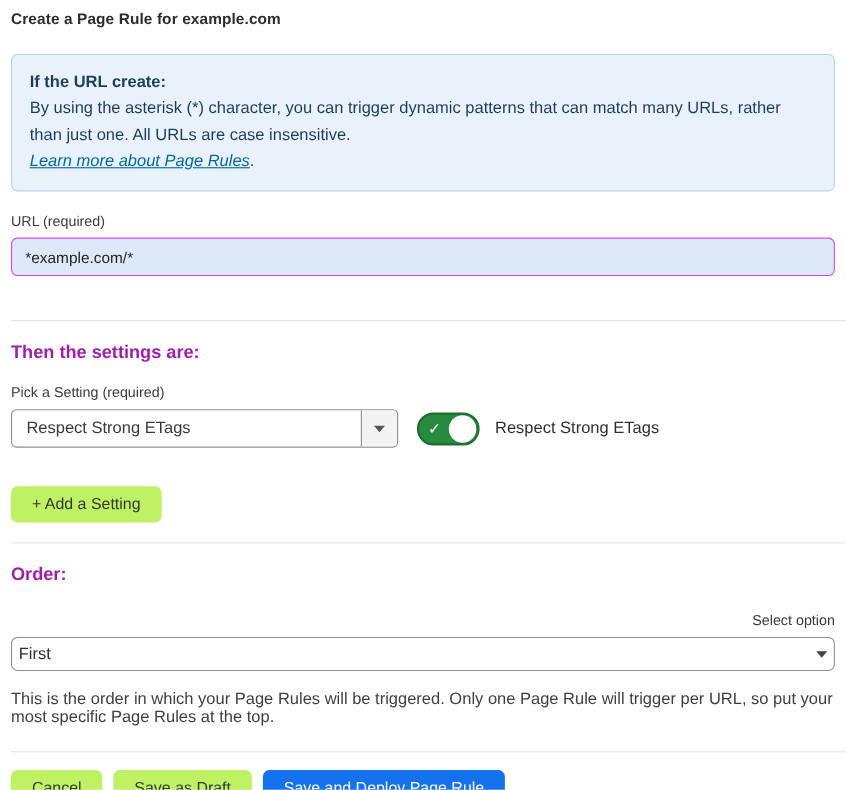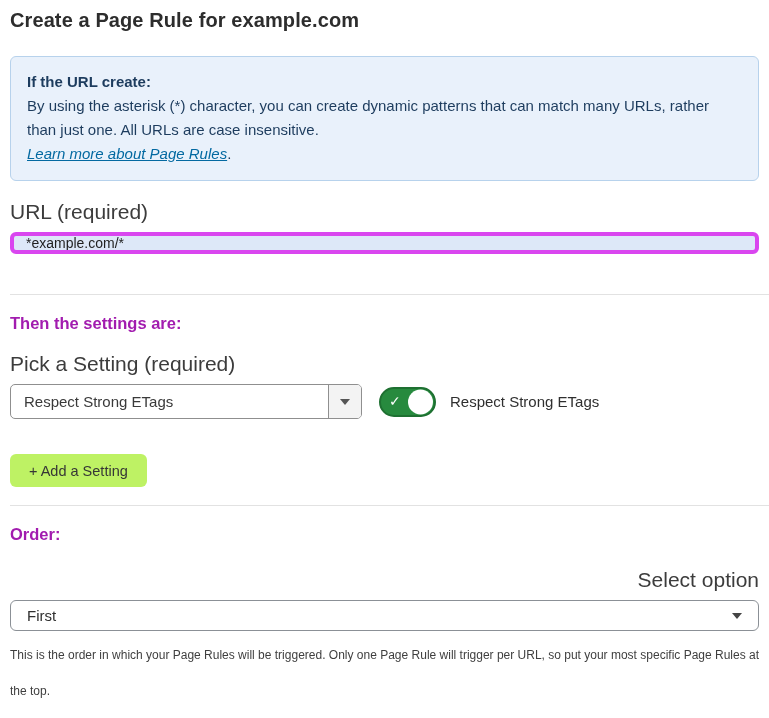--- a/index.html
+++ b/index.html
@@ -7,21 +7,21 @@
   body {
     width: 769px;
     height: 718px;
     font-family: "Liberation Sans", sans-serif;
     color: #2e2e2e;
     overflow: hidden;
   }
   .container { padding: 9px 10px 0 10px; }
 
   .page-title {
-    font-size: 20px;
+    font-size: 14px;
     font-weight: 700;
     color: #2d2d2d;
     letter-spacing: 0.1px;
   }
 
   .info-box {
     margin-top: 24px;
     background: #e9f1fb;
     border: 1px solid #b7d2ec;
     border-radius: 6px;
@@ -32,31 +32,31 @@
   }
   .info-heading { font-weight: 700; }
   .info-link {
     color: #0369a1;
     text-decoration: underline;
     cursor: pointer;
     font-style: italic;
   }
 
   .field-label {
-    font-size: 21px;
+    font-size: 13px;
     color: #3c3c3c;
     margin-top: 19px;
     margin-bottom: 8px;
   }
 
   .url-input {
     width: 100%;
-    height: 22px;
+    height: 35px;
     background: #dde8f8;
-    border: 4px solid #d946ef;
+    border: 1px solid #d946ef;
     border-radius: 6px;
     padding: 0 12px;
     font-family: "Liberation Sans", sans-serif;
     font-size: 14px;
     color: #1f1f1f;
     outline: none;
   }
 
   .divider {
     border: none;
@@ -166,49 +166,49 @@
 
   .order-select {
     width: 100%;
     height: 31px;
     background: #ffffff;
     border: 1px solid #8b9096;
     border-radius: 6px;
     display: flex;
     align-items: center;
     justify-content: space-between;
-    padding: 0 16px;
+    padding: 0 6px;
     cursor: pointer;
   }
   .order-select .select-text { font-size: 15px; color: #2f2f2f; }
   .order-select .caret { border-top-color: #444444; }
 
   .help-text {
-    margin-top: 6px;
-    font-size: 12px;
-    line-height: 36px;
+    margin-top: 18px;
+    font-size: 15px;
+    line-height: 16px;
     color: #3f3f3f;
   }
 
   .footer-buttons {
     display: flex;
     gap: 10px;
     margin-top: 16px;
   }
 </style>
 </head>
 <body>
 
 <div class="container">
 
   <h1 class="page-title">Create a Page Rule for example.com</h1>
 
   <div class="info-box">
     <div class="info-heading">If the URL create:</div>
-    <div class="info-body">By using the asterisk (*) character, you can create dynamic patterns that can match many URLs, rather than just one. All URLs are case insensitive.</div>
+    <div class="info-body">By using the asterisk (*) character, you can trigger dynamic patterns that can match many URLs, rather than just one. All URLs are case insensitive.</div>
     <div><a class="info-link">Learn more about Page Rules</a><span>.</span></div>
   </div>
 
   <div class="field-label">URL (required)</div>
   <input class="url-input" type="text" value="*example.com/*" style="">
 
   <hr class="divider divider-1">
 
   <div class="section-heading">Then the settings are:</div>
 

